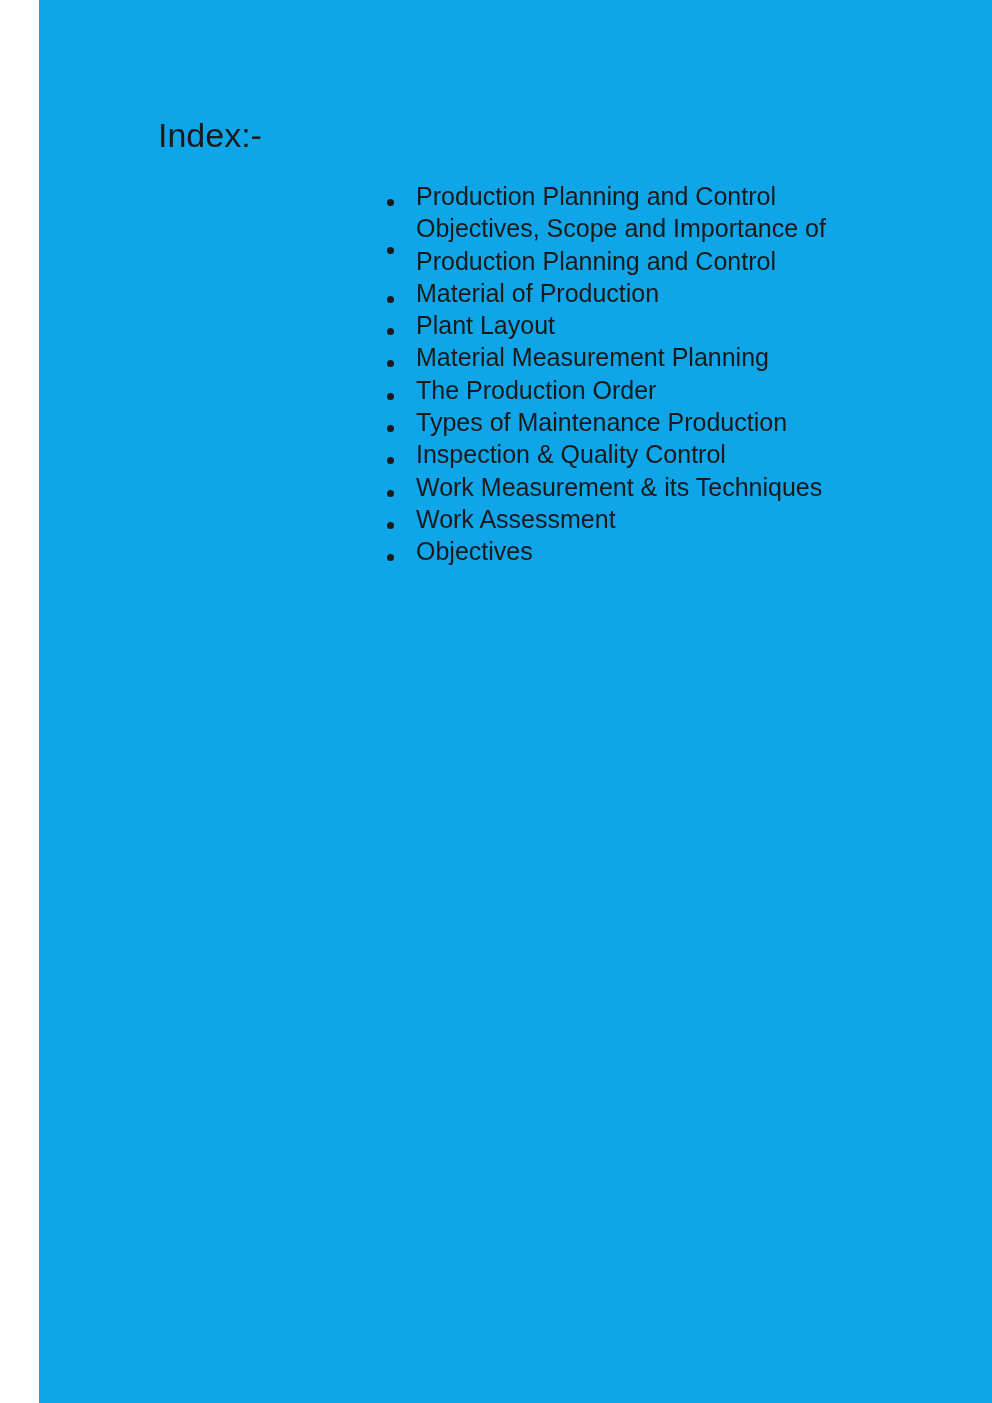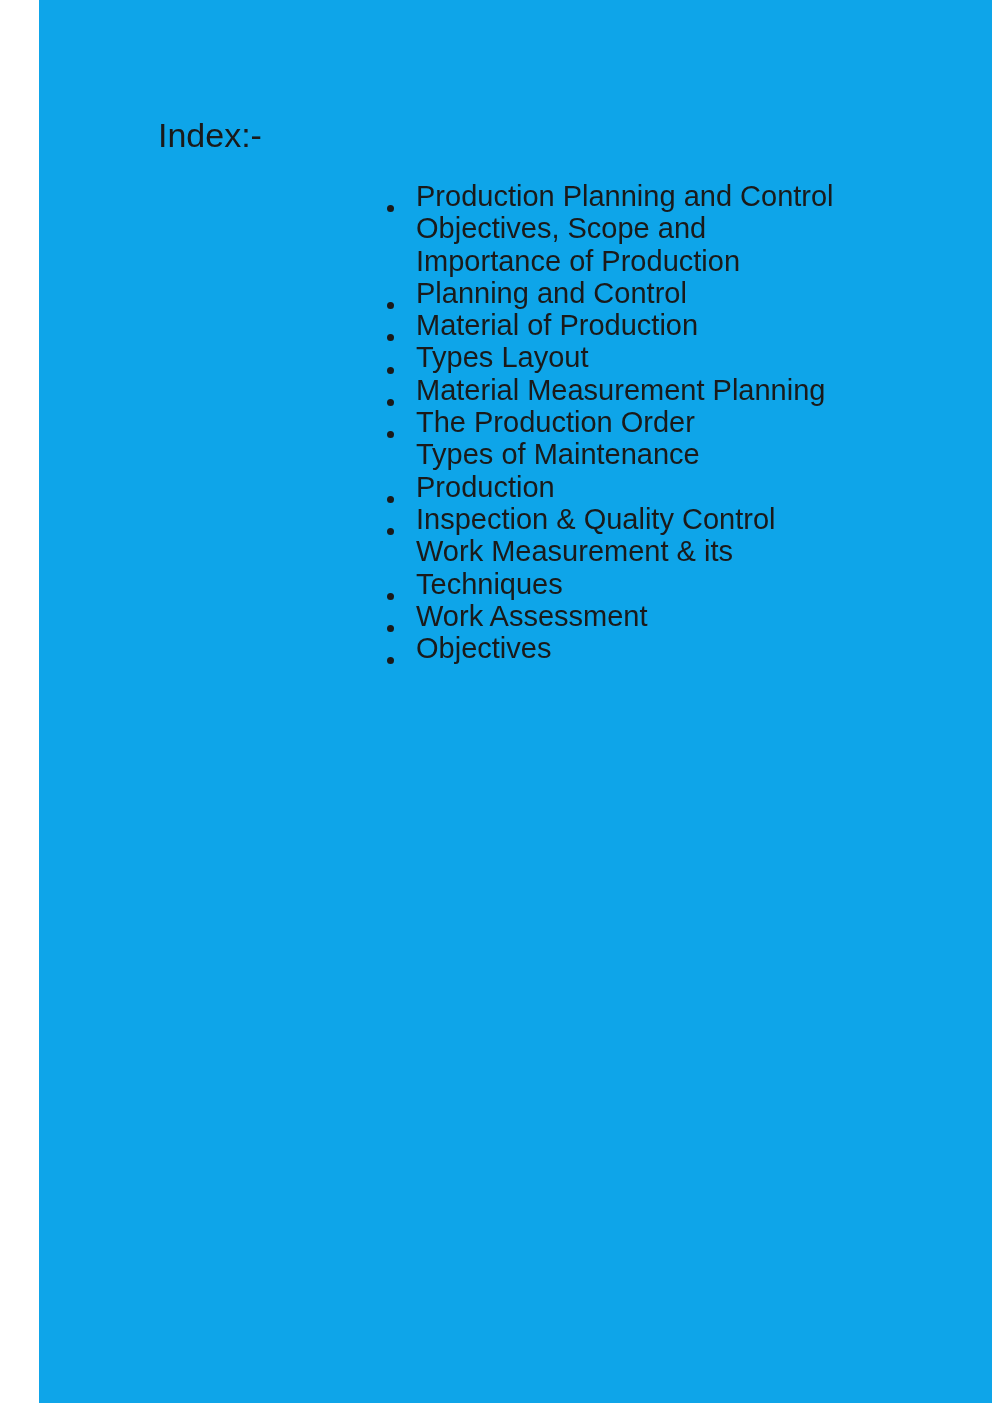--- a/index.html
+++ b/index.html
@@ -30,22 +30,22 @@
   .index-list {
     position: absolute;
     left: 348px;
     top: 180px;
     margin: 0;
     padding: 0;
     list-style: none;
   }
   .list-item {
     display: flex;
-    align-items: flex-end;
-    font-size: 29px;
+    align-items: center;
+    font-size: 25px;
     line-height: 32.3px;
     color: #1a1a1a;
   }
   .bullet {
     flex: none;
     width: 7px;
     height: 7px;
     margin-top: 12.7px;
     margin-right: 22px;
     border-radius: 50%;
@@ -70,21 +70,21 @@
     <li class="list-item">
       <span class="bullet"></span>
       <span class="item-text">Objectives, Scope and Importance of Production Planning and Control</span>
     </li>
     <li class="list-item">
       <span class="bullet"></span>
       <span class="item-text">Material of Production</span>
     </li>
     <li class="list-item">
       <span class="bullet"></span>
-      <span class="item-text">Types Layout</span>
+      <span class="item-text">Plant Layout</span>
     </li>
     <li class="list-item">
       <span class="bullet"></span>
       <span class="item-text">Material Measurement Planning</span>
     </li>
     <li class="list-item">
       <span class="bullet"></span>
       <span class="item-text">The Production Order</span>
     </li>
     <li class="list-item">

